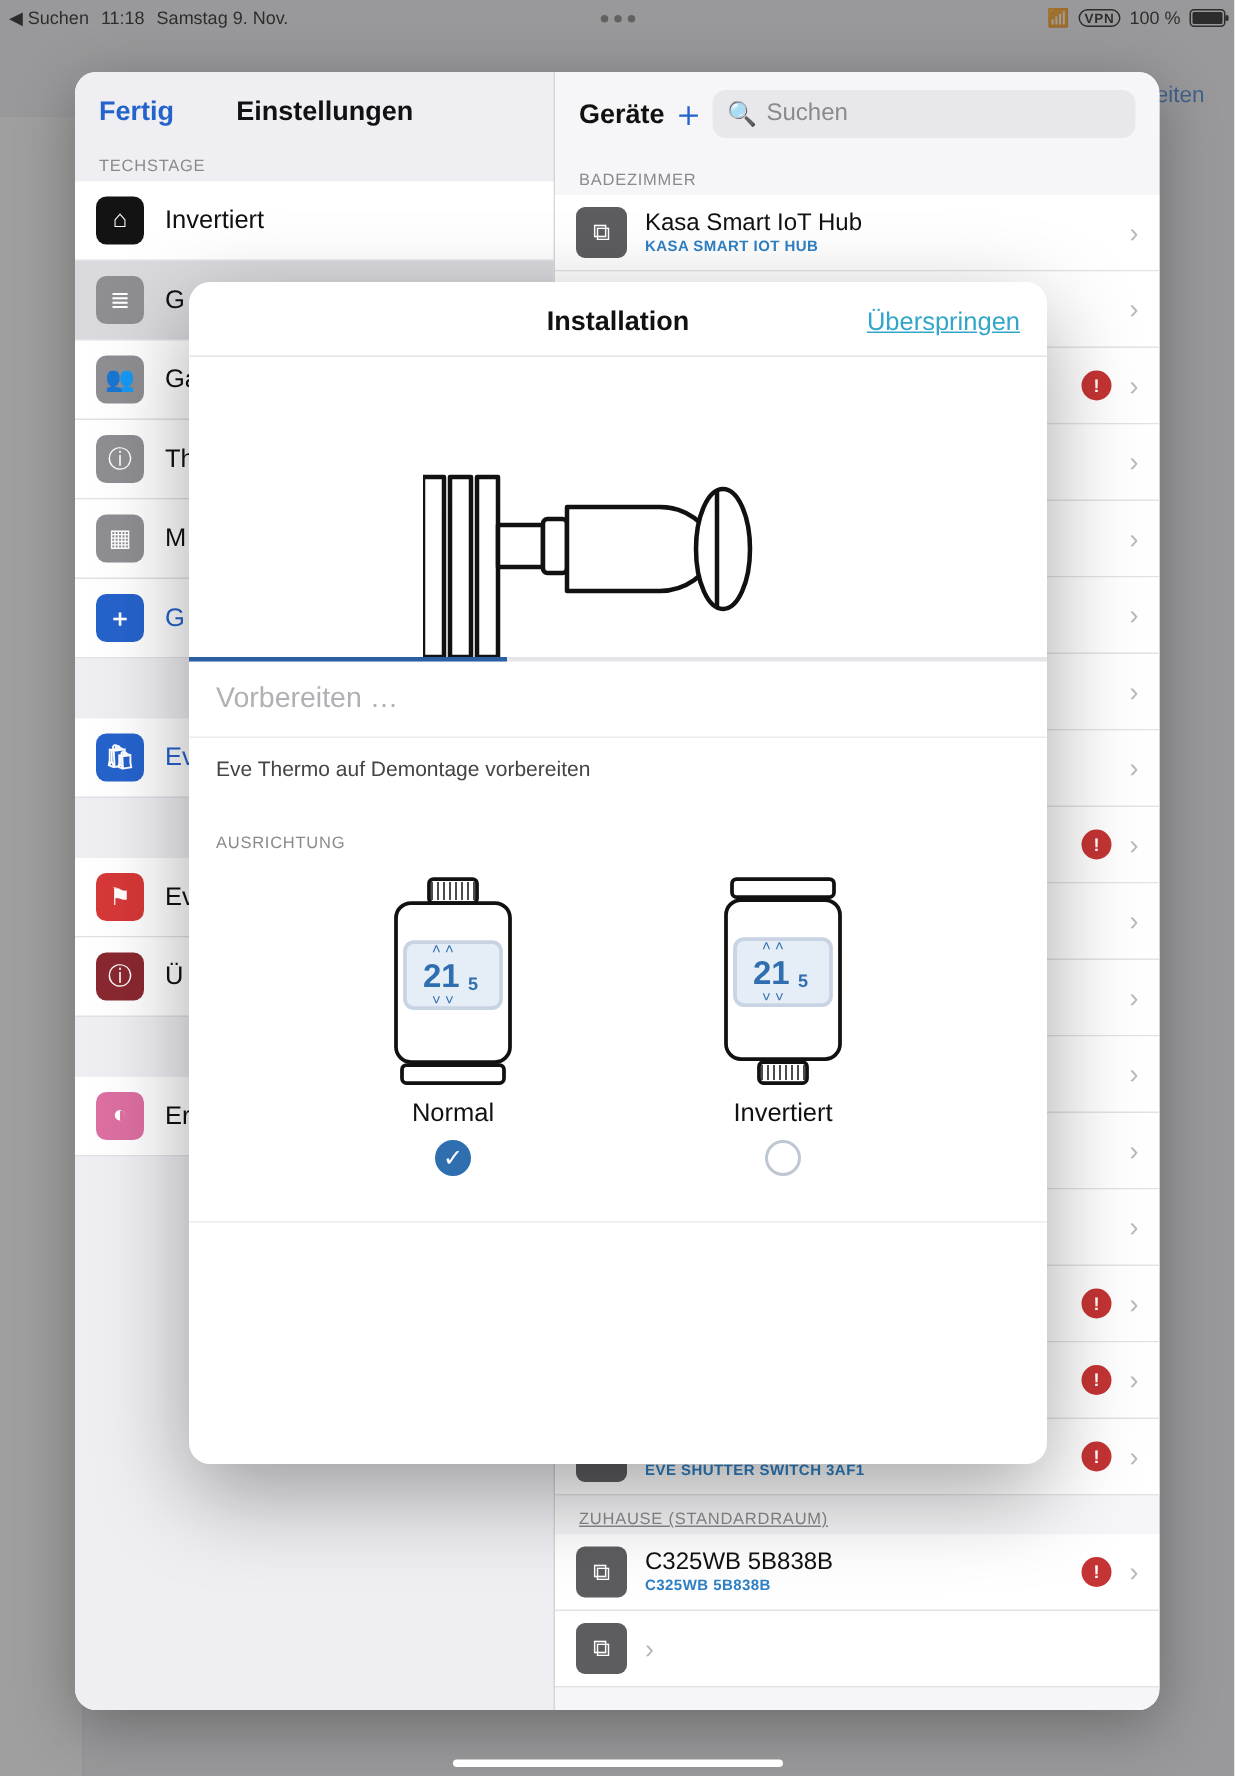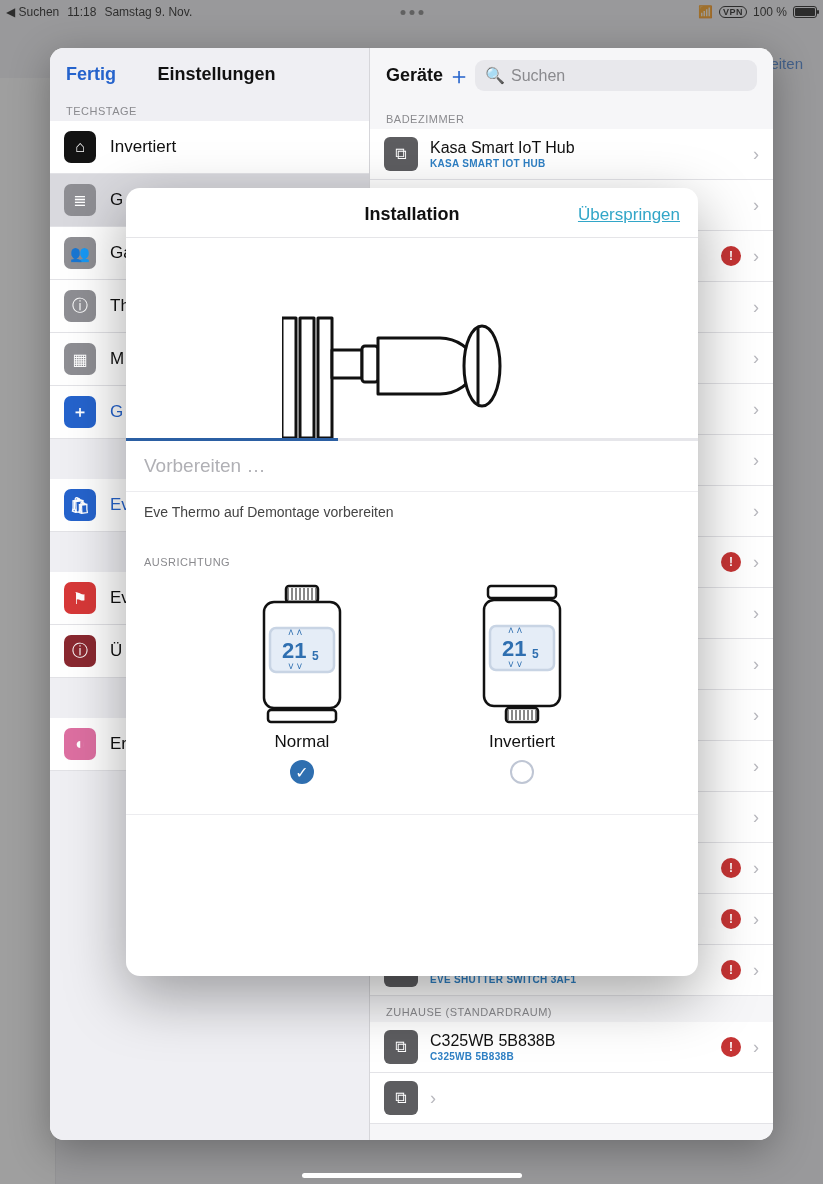--- a/index.html
+++ b/index.html
@@ -323,21 +323,21 @@
           </div>
           <div class="device-row">
             <div class="icon">⧉</div>
             <div class="meta">
               <div class="name">Eve Shutter Switch</div>
               <div class="sub">EVE SHUTTER SWITCH 3AF1</div>
             </div>
             <div class="warn">!</div>
             <div class="chev">›</div>
           </div>
-          <div class="section-label" style="padding: 10px 16px 4px;">ZUHAUSE (STANDARDRAUM)</div>
+          <div class="section-label" style="padding: 10px 16px 4px; text-decoration: underline;">ZUHAUSE (STANDARDRAUM)</div>
           <div class="device-row">
             <div class="icon">⧉</div>
             <div class="meta">
               <div class="name">C325WB 5B838B</div>
               <div class="sub">C325WB 5B838B</div>
             </div>
             <div class="warn">!</div>
             <div class="chev">›</div>
           </div>
           <div class="device-row">

